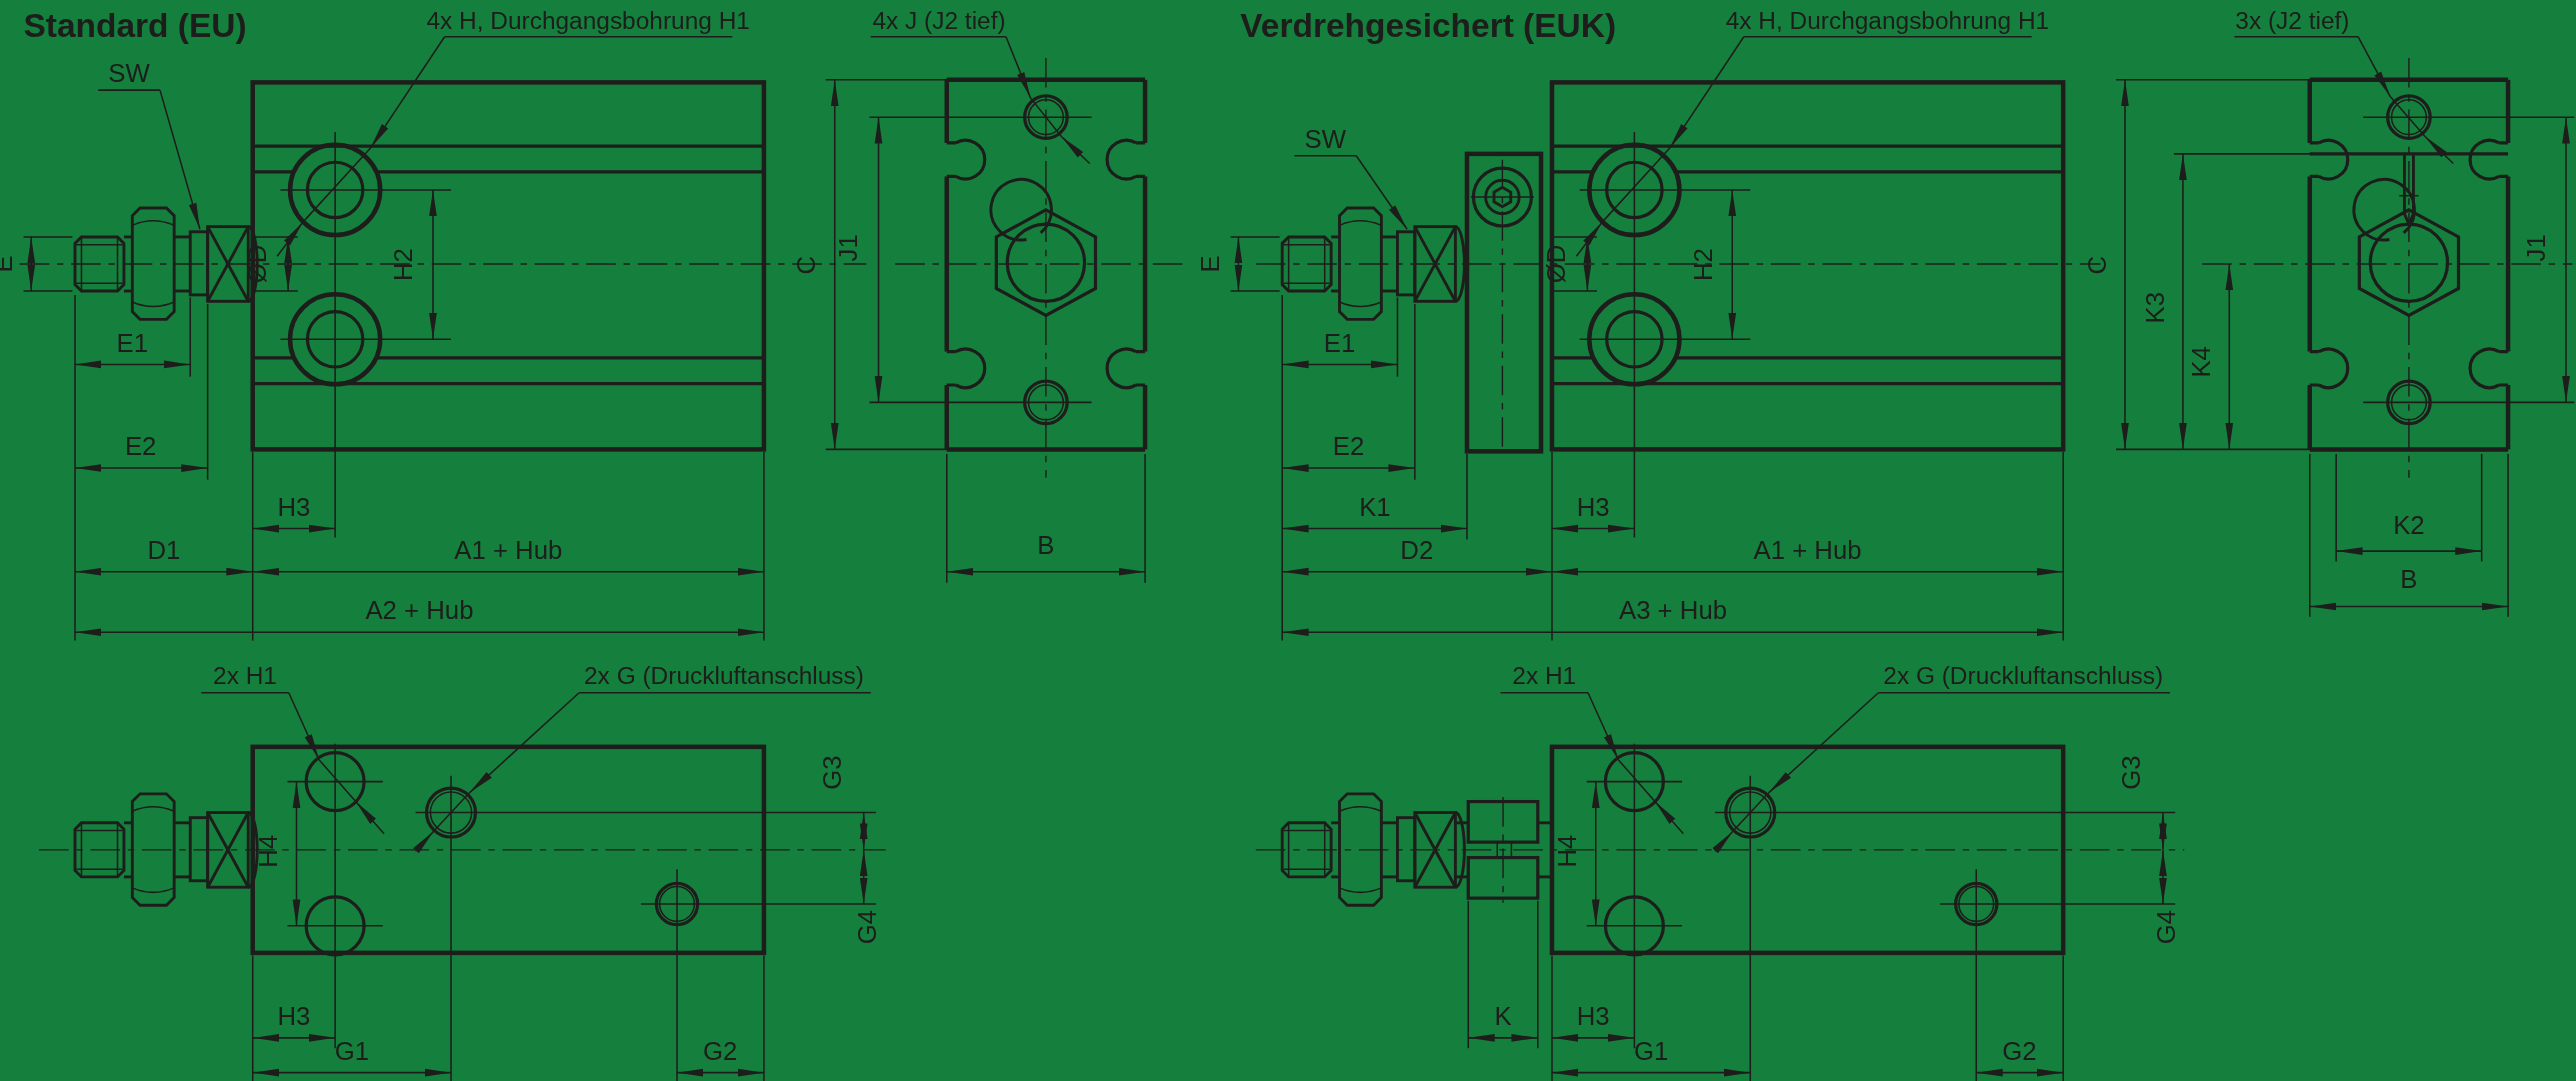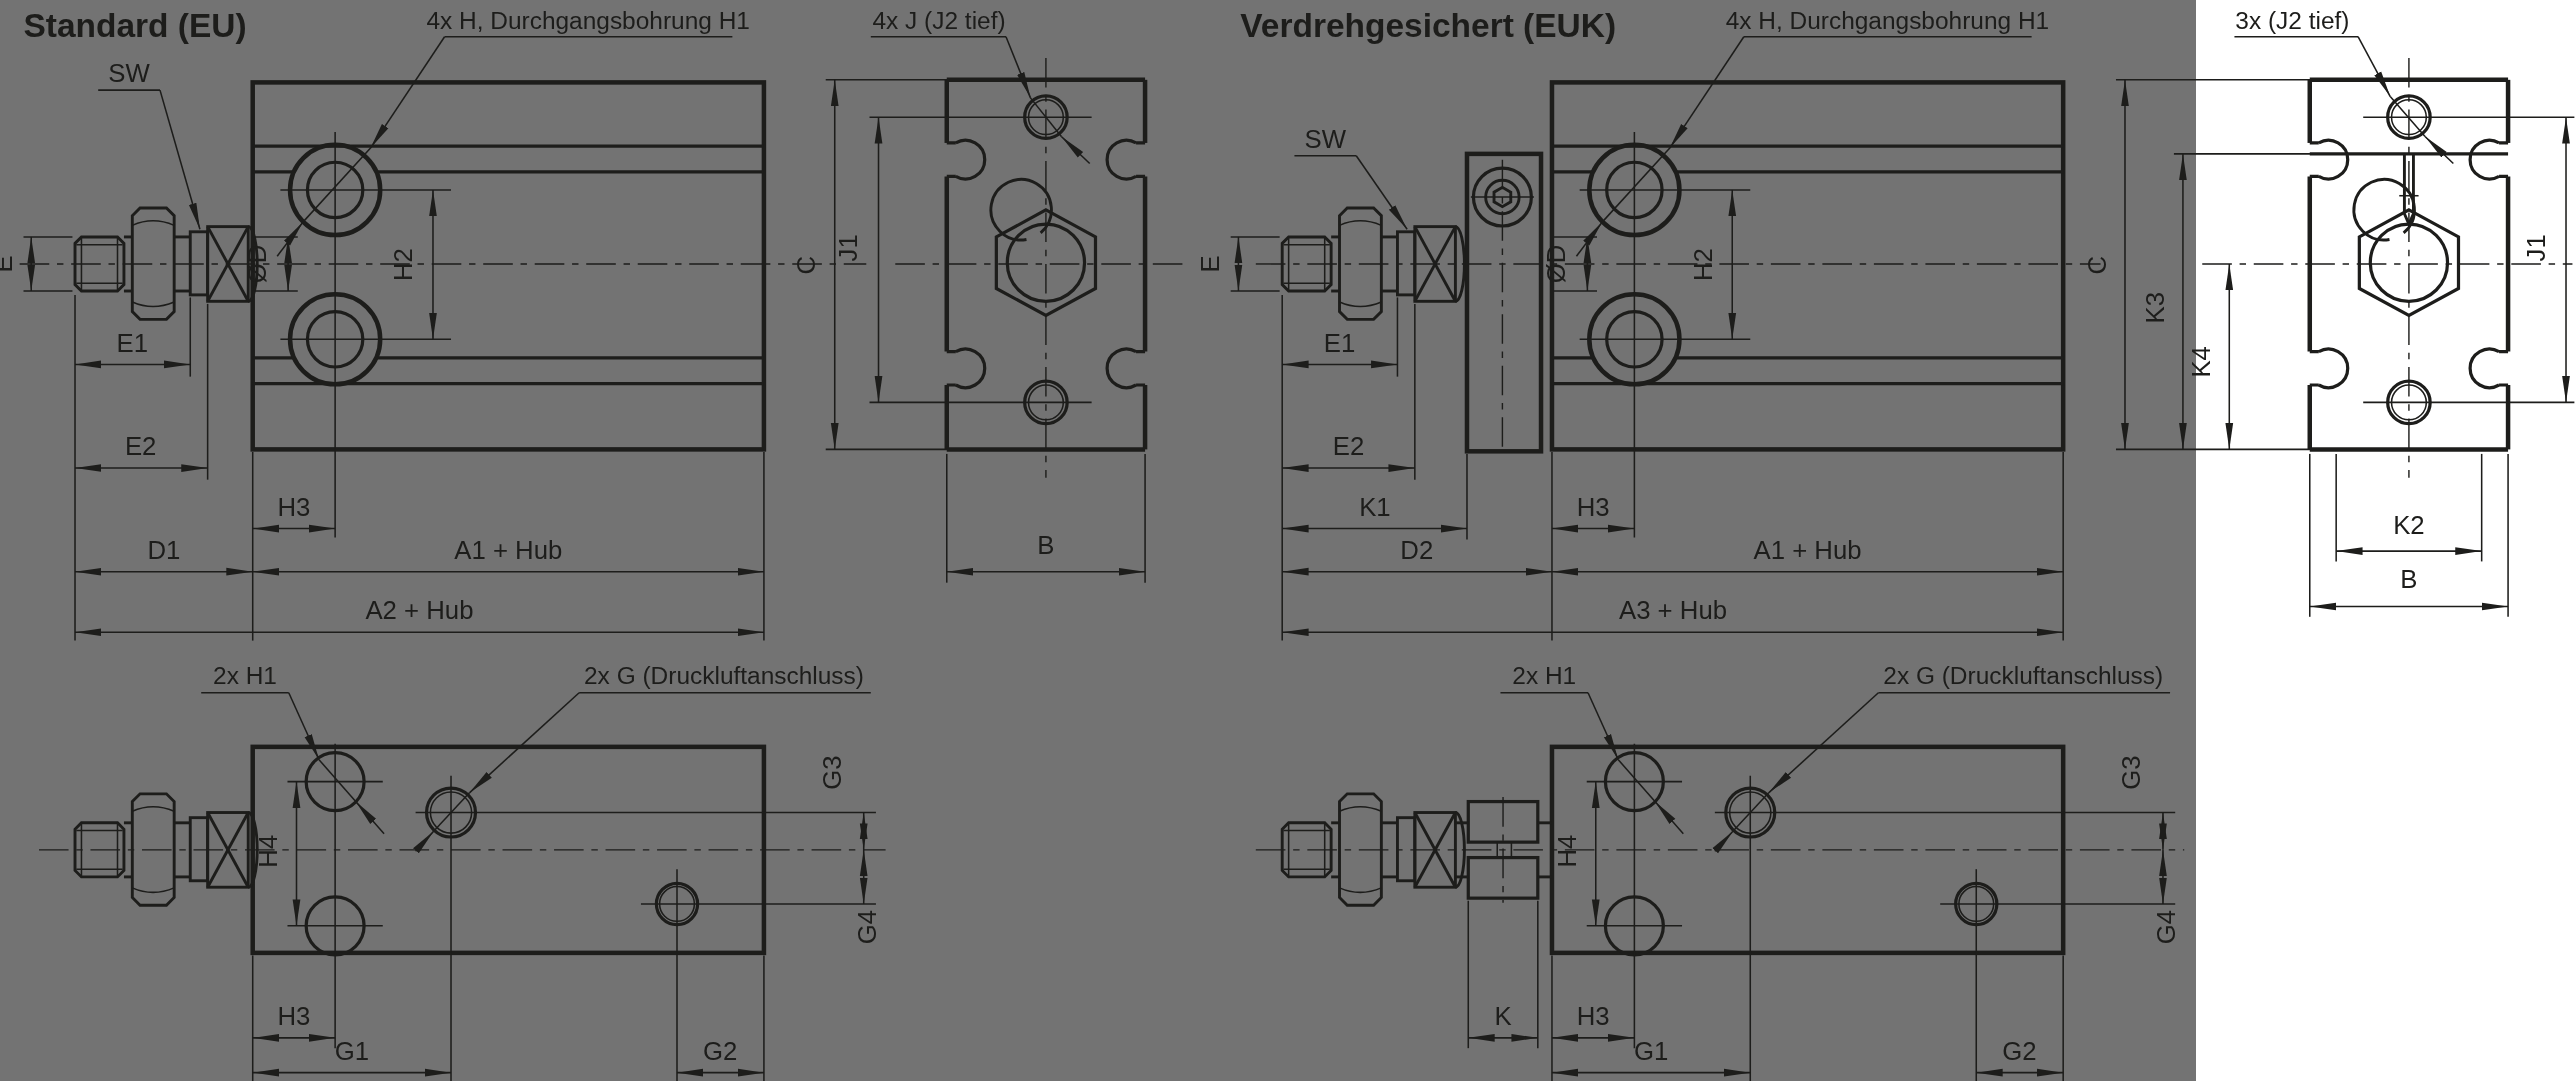--- a/index.html
+++ b/index.html
@@ -1,16 +1,16 @@
 <!DOCTYPE html>
 <html style="font-size:10.3px"><head>
 <meta charset="utf-8">
 <style>
   html,body{margin:0;padding:0;background:#ffffff;}
-  .stage{width:2196px;height:1081px;background:#737373;position:relative;}
+  .stage{width:2576px;height:1081px;background:#15803d;position:relative;}
   svg{display:block;}
   .ln{stroke:#1d1d1b;fill:none;stroke-linecap:butt;stroke-linejoin:miter;}
   .w7{stroke-width:7;}
   .w5{stroke-width:5;}
   .w4{stroke-width:4.5;}
   .w2{stroke-width:2.4;}
   .cl{stroke:#1d1d1b;fill:none;stroke-width:2.2;stroke-dasharray:46 12 10 12;}
   .d2{marker-start:url(#ah);marker-end:url(#ah);}
   .d1{marker-end:url(#ah);}
   text{font-family:"Liberation Sans","DejaVu Sans",sans-serif;fill:#1d1d1b;}

